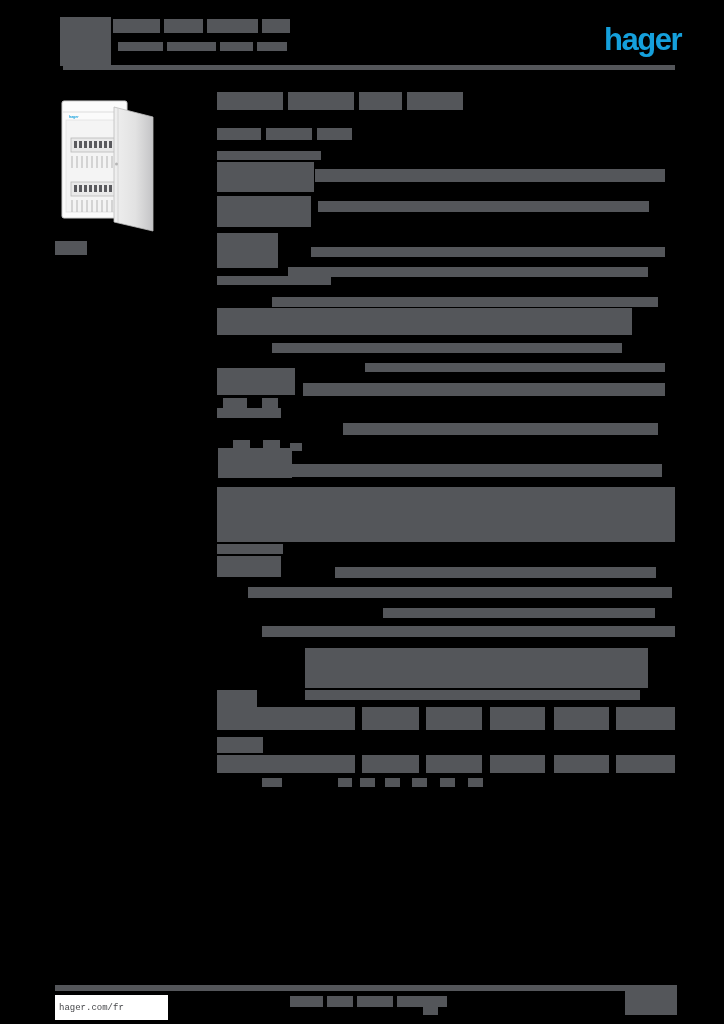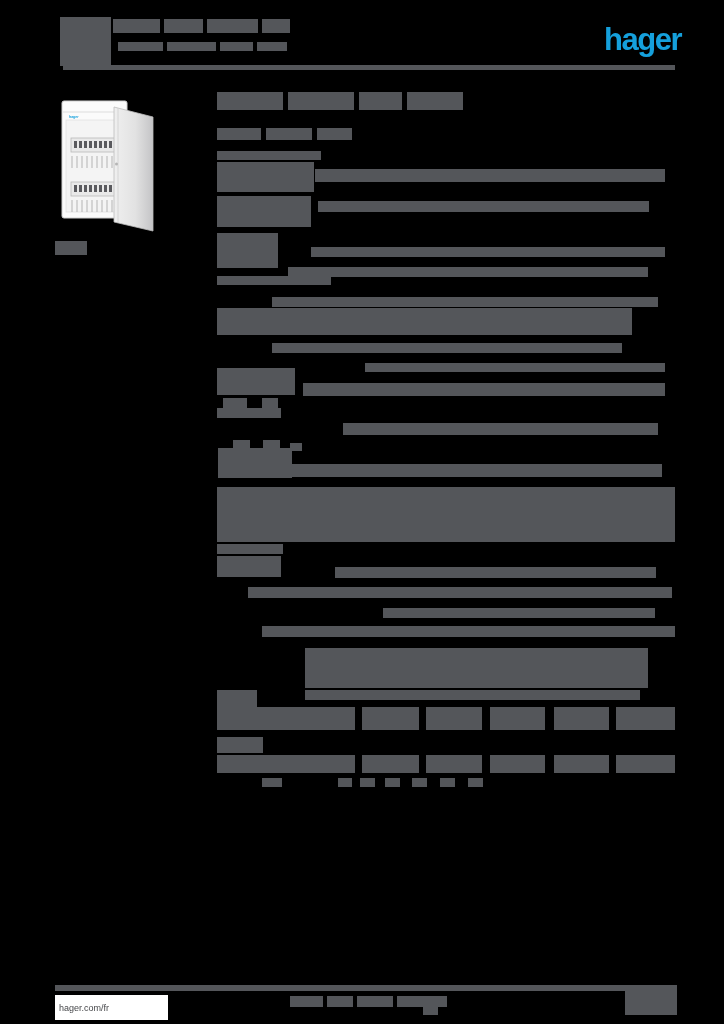--- a/index.html
+++ b/index.html
@@ -20,21 +20,21 @@
     font-weight:bold;font-size:31px;letter-spacing:-1.5px;
     line-height:36px;text-align:right;
   }
   #product-photo{position:absolute;left:58px;top:96px;}
   #footer-linkbox{
     position:absolute;left:55px;top:995px;width:113px;height:25px;
     background:#fff;display:flex;align-items:center;
   }
   #footer-link{
     font-size:9px;color:#47484b;padding-left:4px;text-decoration:none;
-    font-family:Liberation Sans, sans-serif;
+    font-family:Liberation Mono, monospace;
   }
 </style>
 </head>
 <body>
 
 <div id="page" style="background: rgb(0, 0, 0);">
 
   <div id="logo" style="color: rgb(21, 160, 220);">hager</div>
 
   <svg id="product-photo" width="100" height="140" viewBox="0 0 100 140" xmlns="http://www.w3.org/2000/svg">

